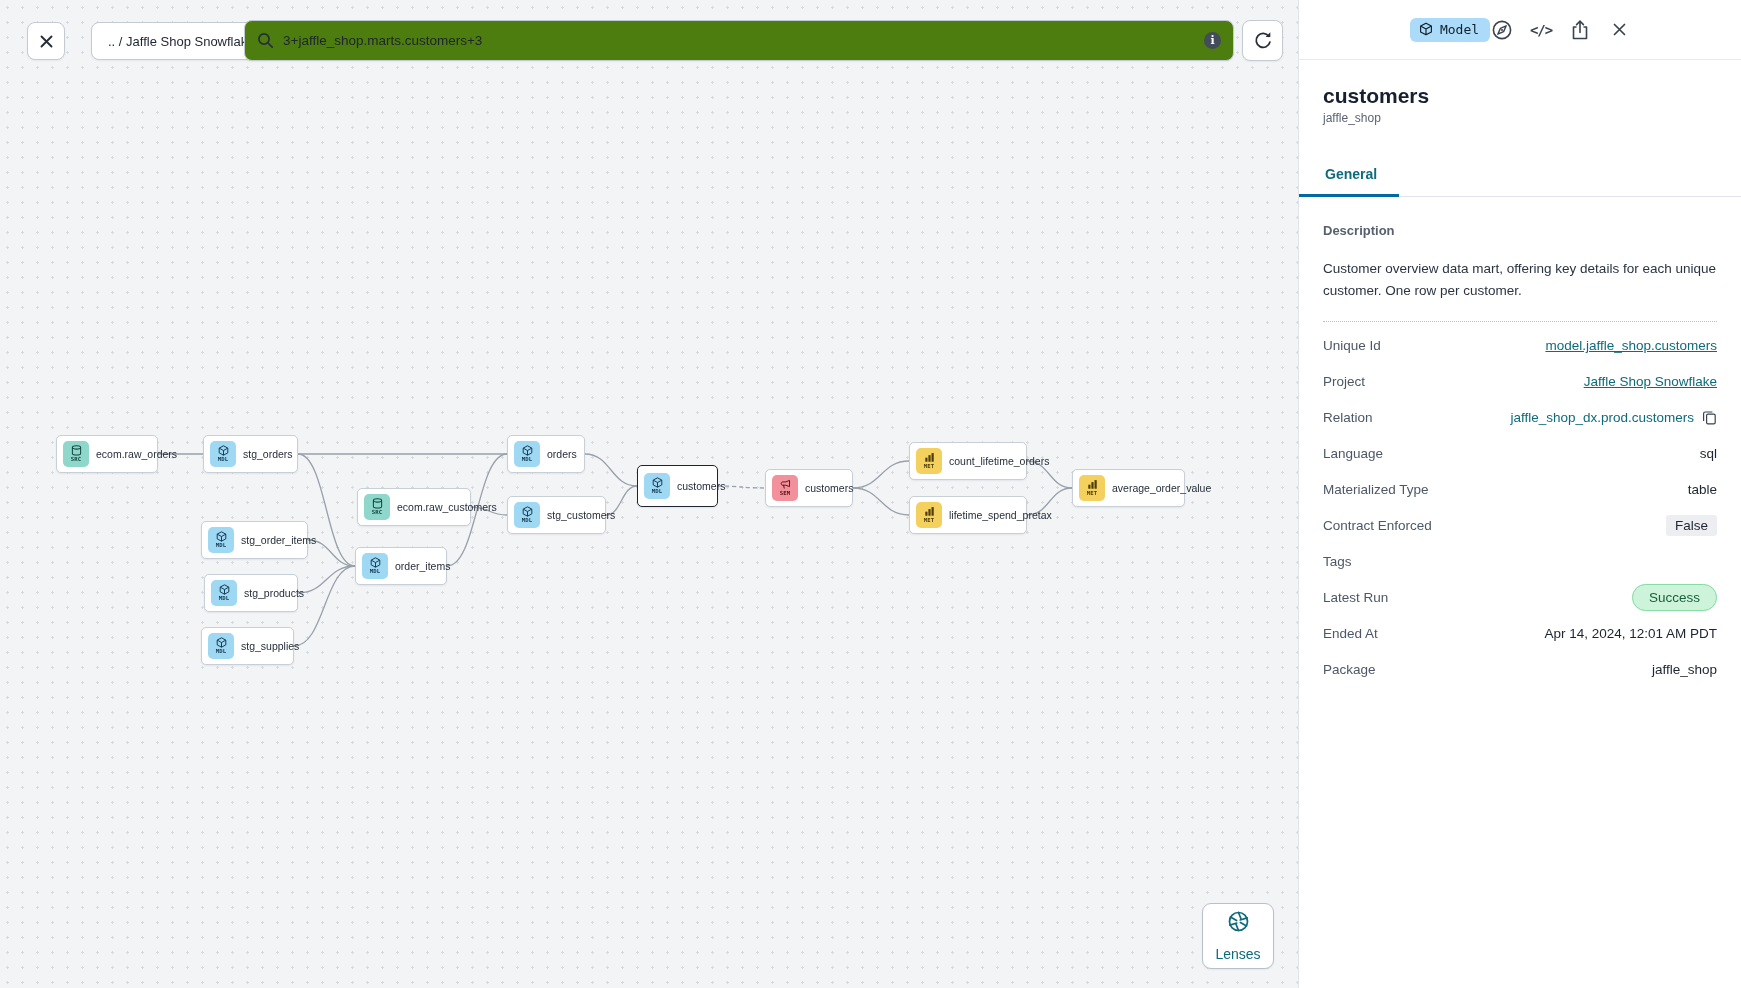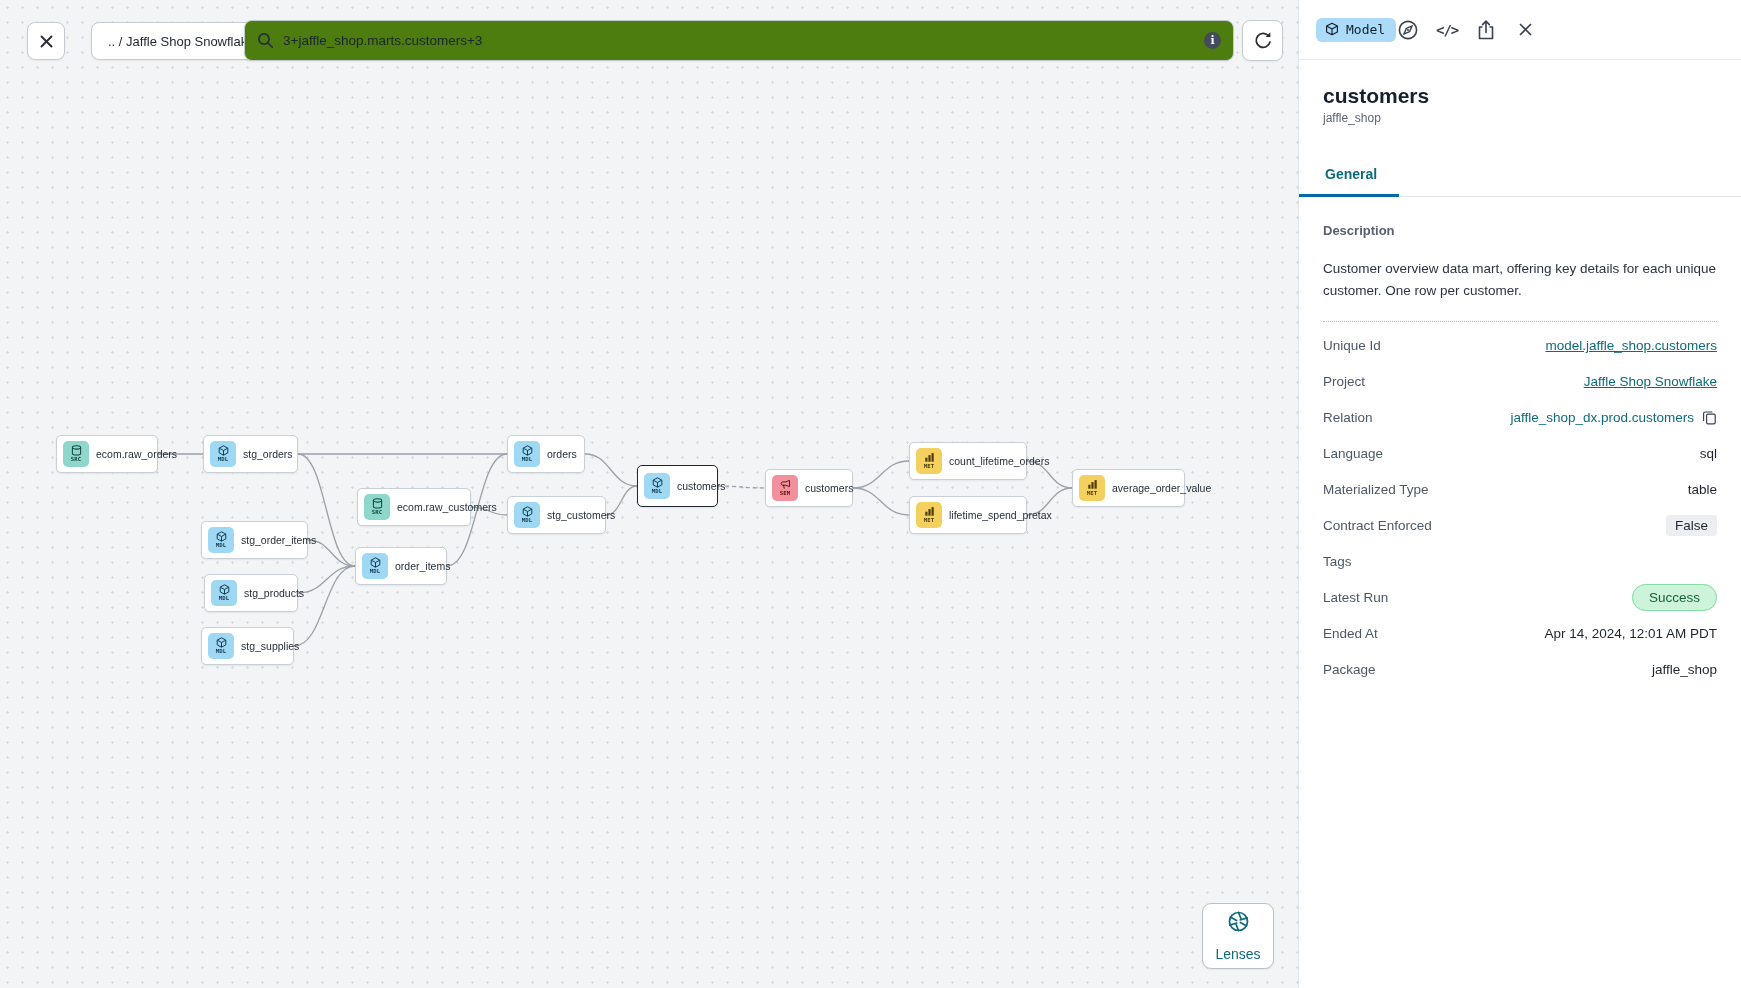--- a/index.html
+++ b/index.html
@@ -76,21 +76,21 @@
   }
   .lenses-btn .llabel { font-size:14px; }
 
   
   .panel {
     position:absolute; right:0; top:0; width:443px; height:988px;
     background:#fff; border-left:1px solid #e1e4e8; display:flex; flex-direction:column;
   }
   .panel-header {
     height:60px; flex:0 0 auto; display:flex; align-items:center;
-    justify-content:flex-start; padding:0 16px 0 17px;
+    justify-content:center; padding:0 16px 0 17px;
     border-bottom:1px solid #e7e9ec;
   }
   .model-badge {
     display:inline-flex; align-items:center; gap:7px;
     background:#abdbf8; border-radius:6px; padding:4px 11px 5px 9px;
     font-family:"DejaVu Sans Mono", monospace; font-size:13px; color:#10202c;
   }
   .hdr-icons { display:flex; align-items:center; gap:15px; color:#39424f; }
   .hdr-icon { cursor:pointer; display:flex; align-items:center; justify-content:center;
     width:24px; height:24px; }

